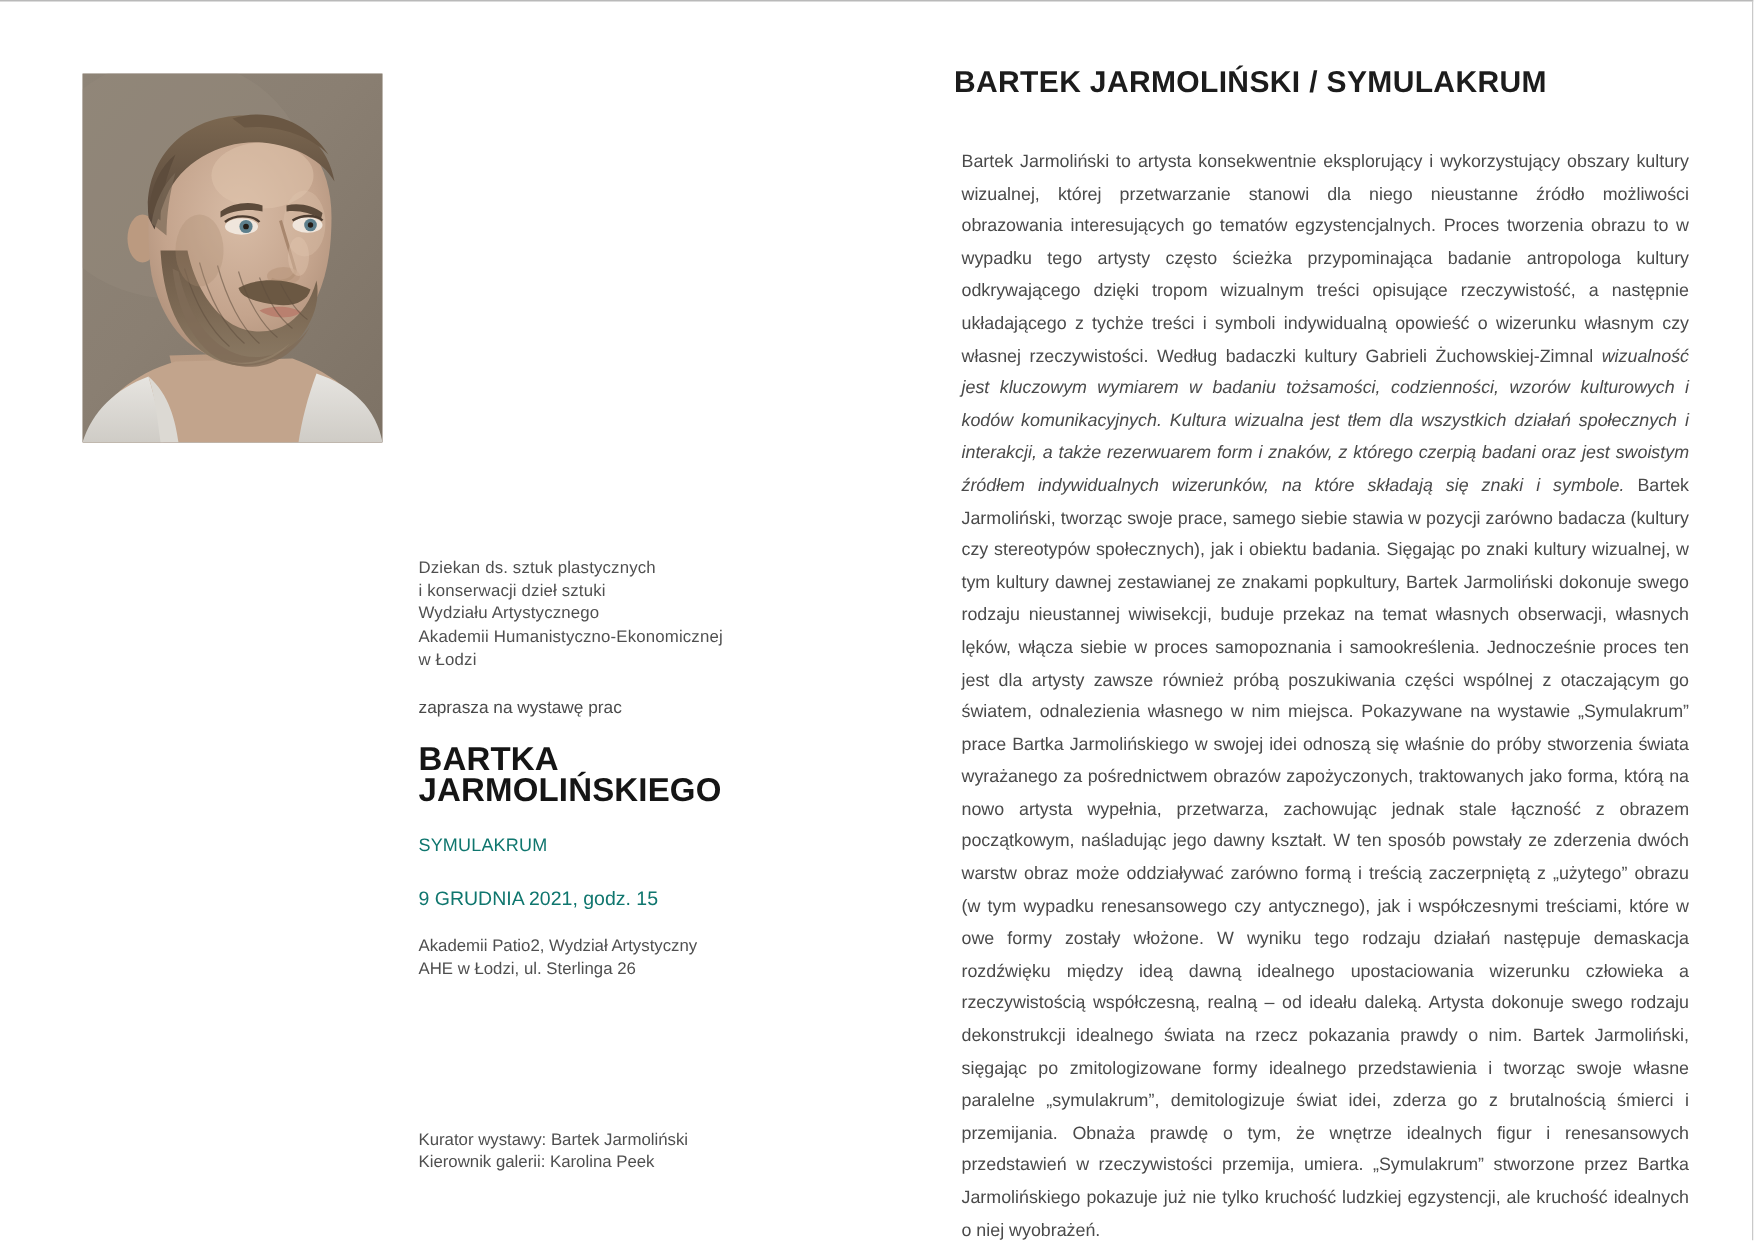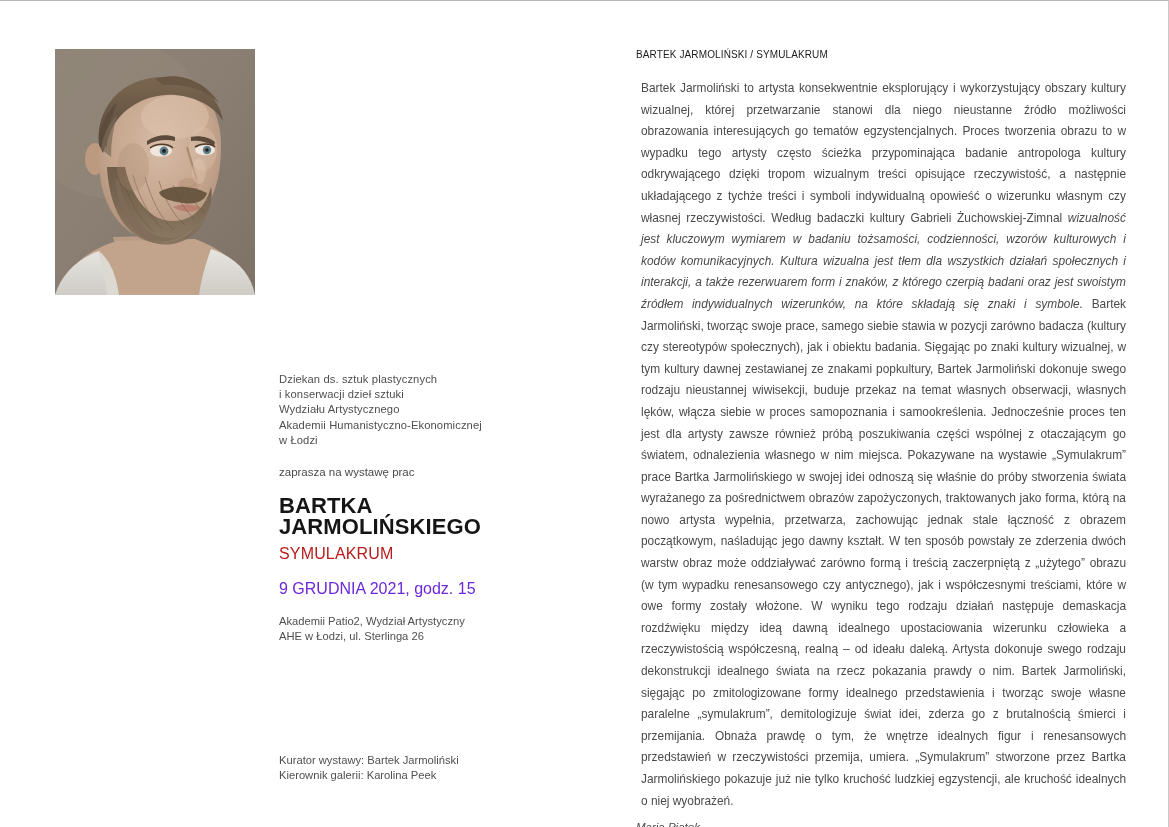--- a/index.html
+++ b/index.html
@@ -59,31 +59,31 @@
     color: #4a4a4a;
   }
   #artist-name {
     font-size: 22px;
     line-height: 21.5px;
     color: #151515;
     font-weight: 700;
     letter-spacing: 0.005em;
   }
   #exhibition-title-left {
-    font-size: 16px;
+    font-size: 12px;
     line-height: 21px;
-    color: #b91c1c;
+    color: #0f766e;
     font-weight: 400;
     letter-spacing: 0.01em;
-    margin-top: 5px;
+    margin-top: 15px;
   }
   #date-line {
-    font-size: 16px;
+    font-size: 13px;
     line-height: 20px;
-    color: #6d28d9;
+    color: #0f766e;
     font-weight: 400;
   }
   #venue-lines {
     font-size: 11.2px;
     line-height: 15.2px;
     color: #4f4f4f;
   }
 
   #credits {
     position: absolute;
@@ -96,26 +96,26 @@
   }
 
   
   #right-col {
     position: absolute;
     left: 636px;
     top: 44px;
     width: 495px;
   }
   #essay-title {
-    font-size: 10px;
+    font-size: 20px;
     line-height: 20px;
     color: #1c1c1c;
-    font-weight: 400;
+    font-weight: 700;
     letter-spacing: 0.012em;
-    margin-bottom: 13px;
+    margin-bottom: 32px;
   }
   .body-par {
     font-size: 11.9px;
     line-height: 21.6px;
     color: #4a4a4a;
     text-align: justify;
     text-justify: inter-word;
     hyphens: manual;
     margin: 5px;
   }

